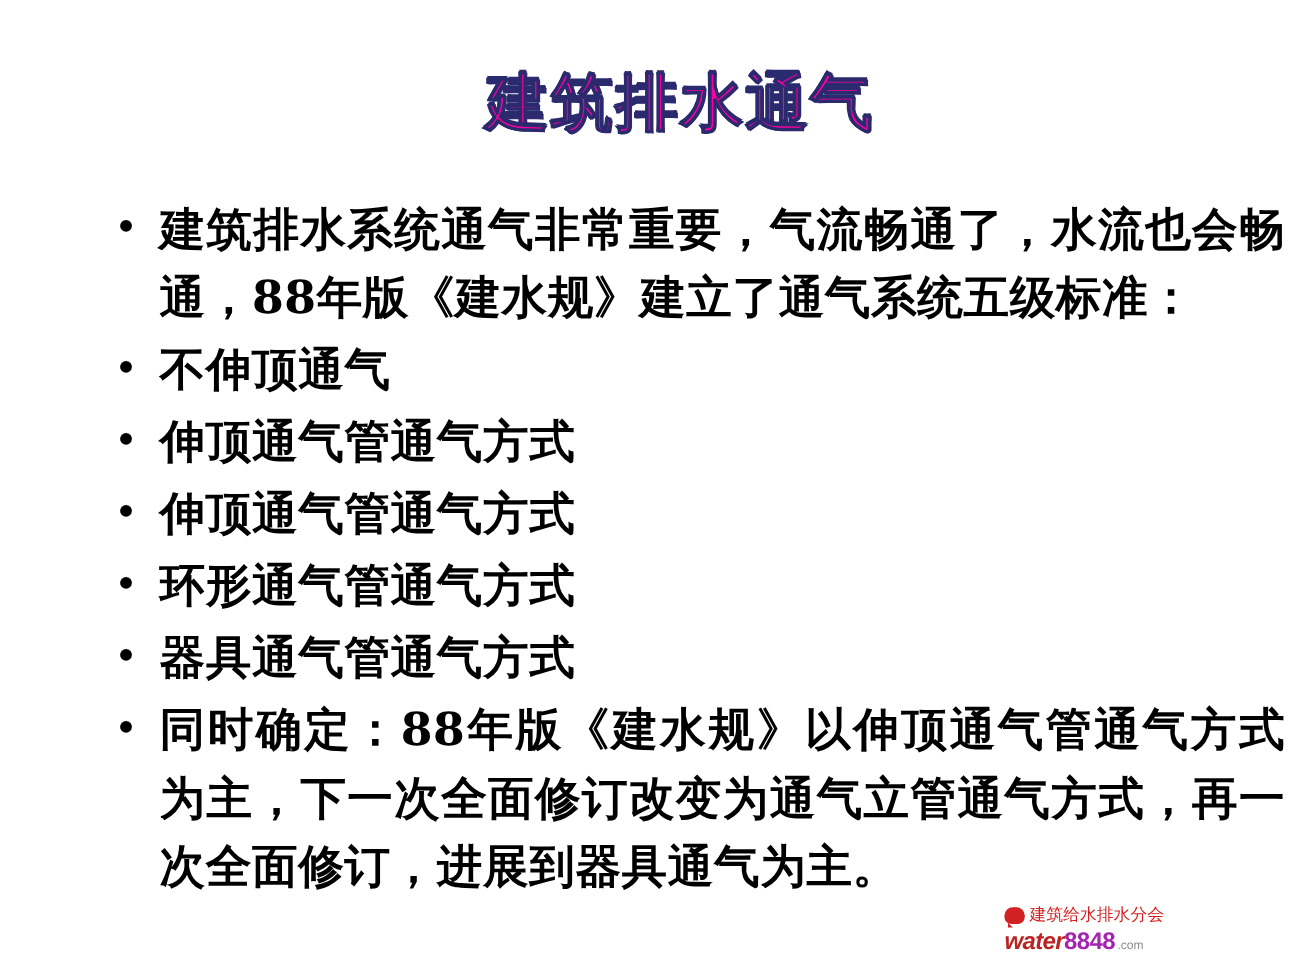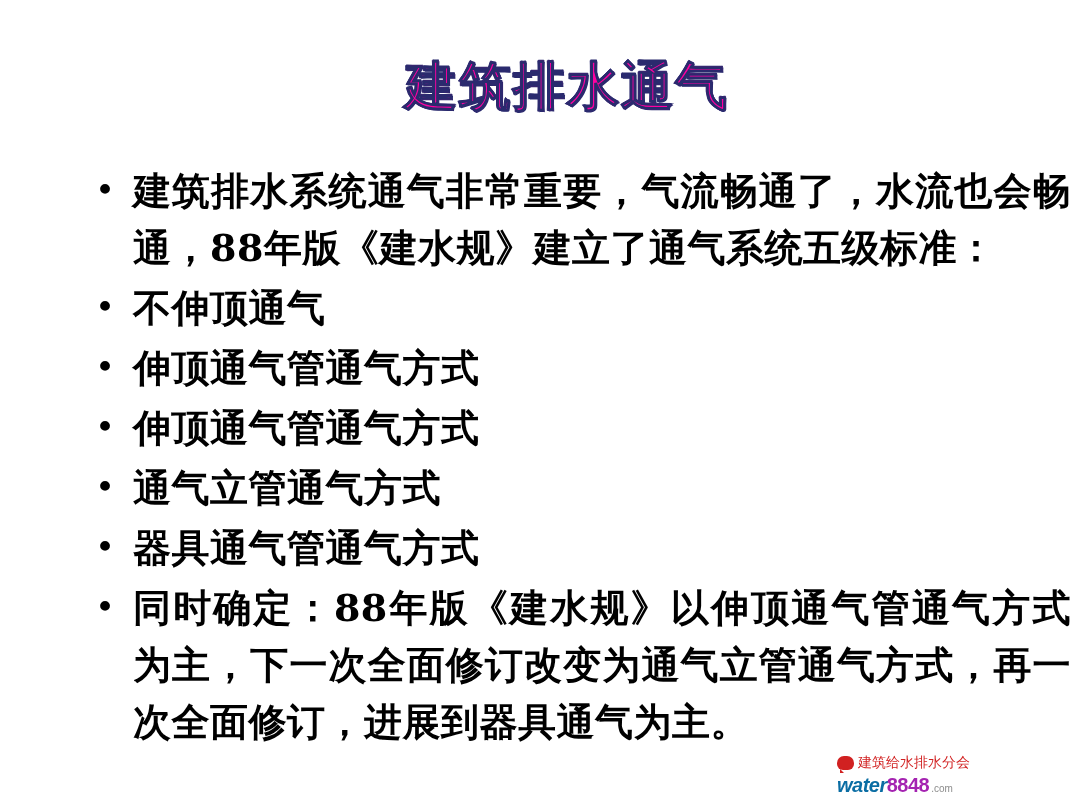--- a/index.html
+++ b/index.html
@@ -112,21 +112,21 @@
     display: flex;
     align-items: baseline;
     height: 20px;
     font-family: "Liberation Sans", sans-serif;
     white-space: nowrap;
   }
   .wm-water {
     font-size: 20px;
     font-weight: bold;
     font-style: italic;
-    color: #0369a1;
+    color: #b91c1c;
     letter-spacing: -0.5px;
   }
   .wm-num {
     font-size: 20px;
     font-weight: bold;
     color: #a21caf;
     letter-spacing: -0.5px;
   }
   .wm-com {
     font-size: 10px;
@@ -166,21 +166,21 @@
       <span class="bullet-text">伸顶通气管通气方式</span>
     </div>
 
     <div class="bullet-item">
       <span class="dot">•</span>
       <span class="bullet-text">伸顶通气管通气方式</span>
     </div>
 
     <div class="bullet-item">
       <span class="dot">•</span>
-      <span class="bullet-text">通气立管通气方式</span>
+      <span class="bullet-text">环形通气管通气方式</span>
     </div>
 
     <div class="bullet-item">
       <span class="dot">•</span>
       <span class="bullet-text">器具通气管通气方式</span>
     </div>
 
     <div class="bullet-item">
       <span class="dot">•</span>
       <span class="bullet-text">同时确定：88年版《建水规》以伸顶通气管通气方式为主，下一次全面修订改变为通气立管通气方式，再一次全面修订，进展到器具通气为主。</span>

